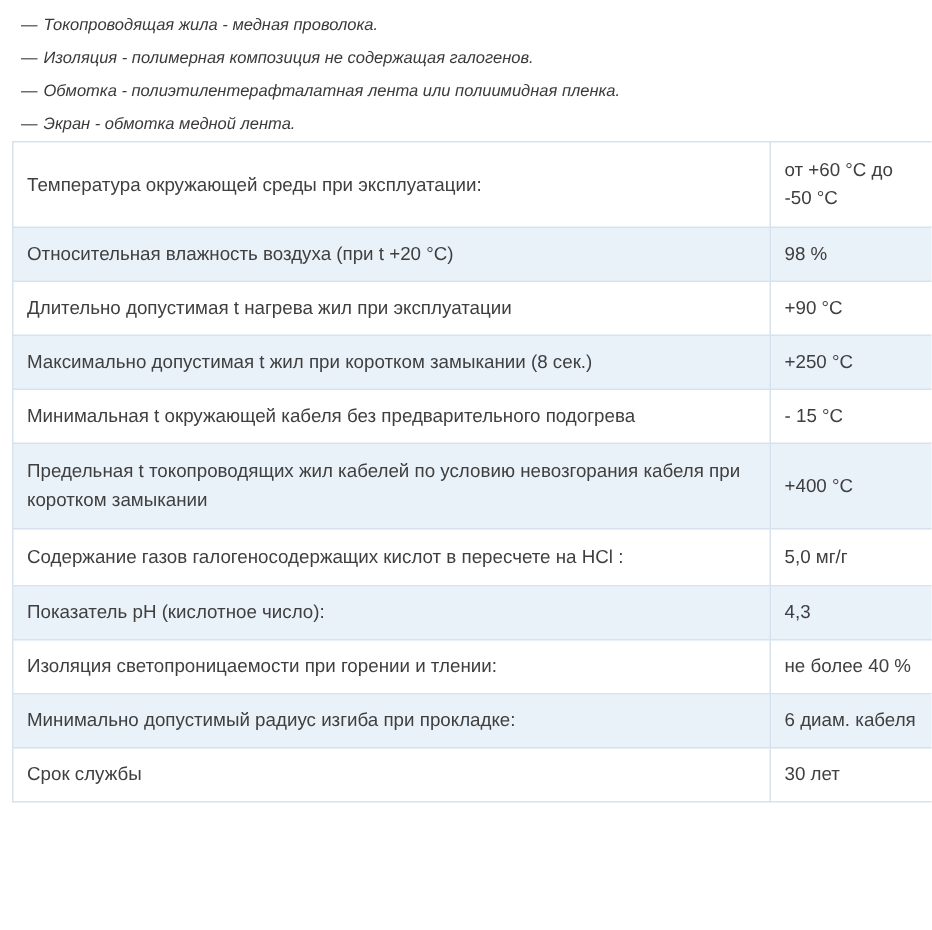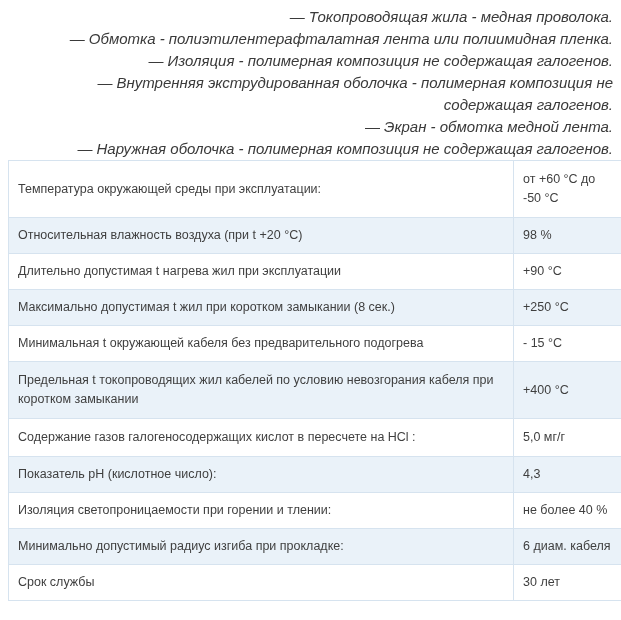--- a/index.html
+++ b/index.html
@@ -24,28 +24,27 @@
   }
 
   
   .spec-list {
     list-style: none;
     margin: 0;
     padding: 6px 8px 0 0;
   }
   .spec-list li {
     font-style: italic;
-    font-size: 15px;
+    font-size: 11px;
     line-height: 22px;
     color: #3a3a3a;
     padding-left: 14px;
     text-indent: 0;
     margin: 0;
     white-space: normal;
-    text-align: right;
   }
   .spec-list li .dash {
     font-style: normal;
     margin-right: 4px;
   }
   .spec-list li .txt {
     font-style: italic;
   }
   
   .spec-list li {
@@ -112,25 +111,23 @@
   }
   .val-line { display: block; }
 </style>
 </head>
 <body>
 
 <div class="page">
 
   <ul class="spec-list">
       <li class="wrap"><span class="dash">—</span><span class="txt">Токопроводящая жила - медная проволока.</span></li>
+      <li class="wrap"><span class="dash">—</span><span class="txt">Изоляция - полимерная композиция не содержащая галогенов.</span></li>
       <li class="wrap"><span class="dash">—</span><span class="txt">Обмотка - полиэтилентерафталатная лента или полиимидная пленка.</span></li>
-      <li class="wrap"><span class="dash">—</span><span class="txt">Изоляция - полимерная композиция не содержащая галогенов.</span></li>
-      <li class="wrap"><span class="dash">—</span><span class="txt">Внутренняя экструдированная оболочка - полимерная композиция не содержащая галогенов.</span></li>
       <li class="wrap"><span class="dash">—</span><span class="txt">Экран - обмотка медной лента.</span></li>
-      <li class="wrap"><span class="dash">—</span><span class="txt">Наружная оболочка - полимерная композиция не содержащая галогенов.</span></li>
     </ul>
 
 
   <div class="table-wrap">
     <table class="characteristics">
       <tbody>
           <tr class="tall">
             <td class="param">Температура окружающей среды при эксплуатации:</td>
             <td class="value">
               <span class="val-line">от +60 °С до</span>

